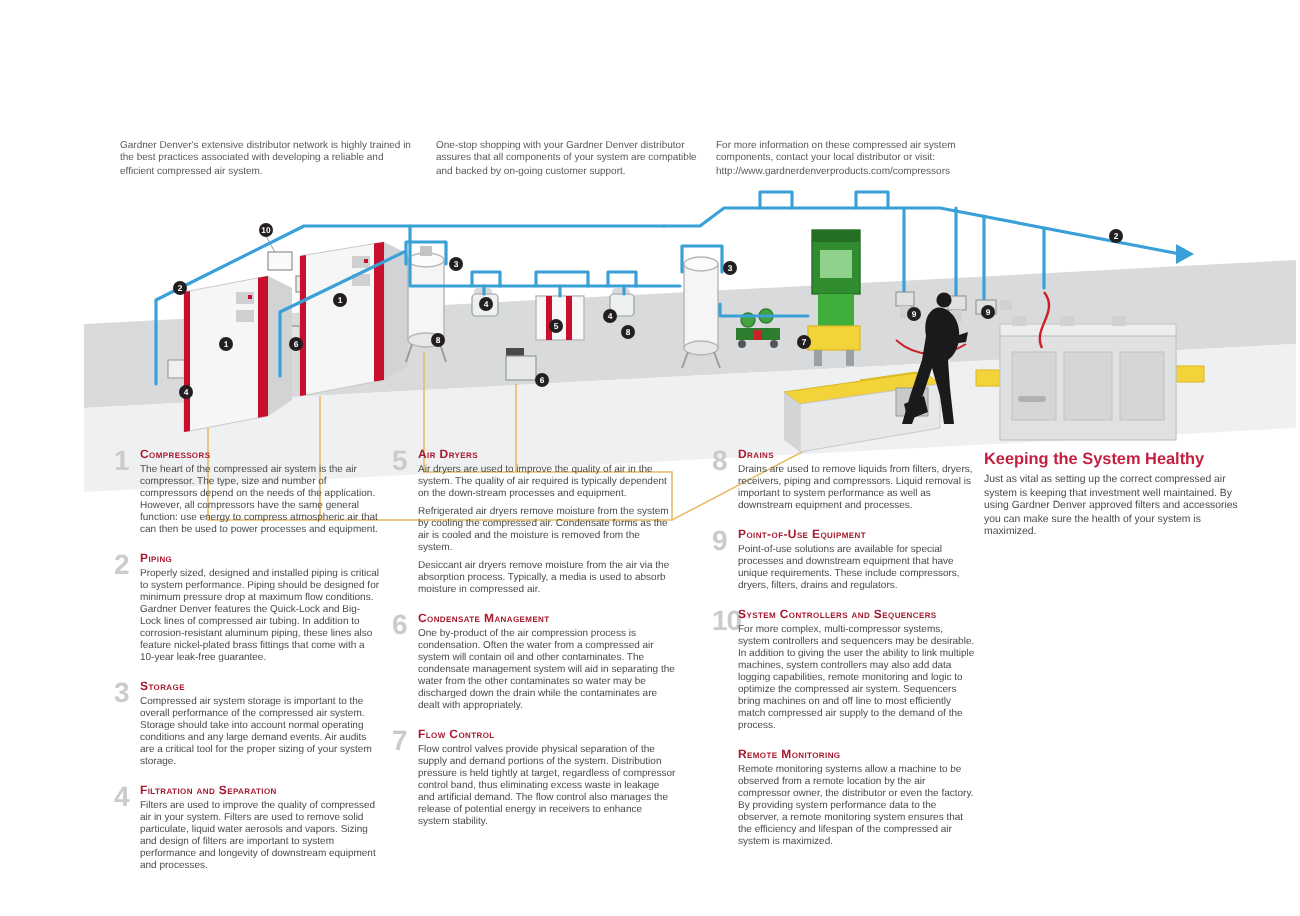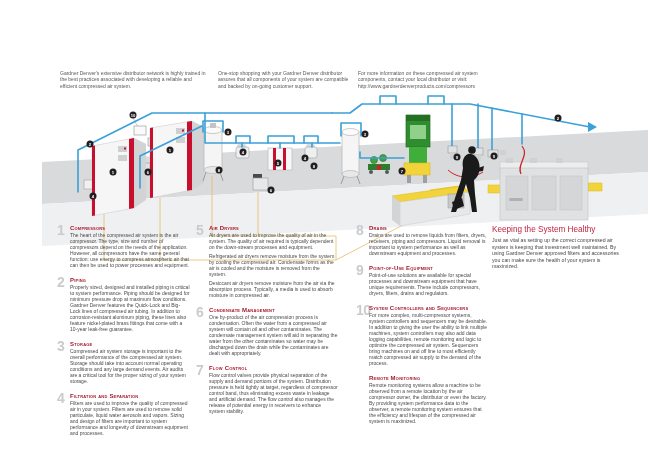--- a/index.html
+++ b/index.html
@@ -19,21 +19,21 @@
   .col{position:absolute;top:225px;}
   .col-1{left:57px;width:133px;}
   .col-2{left:196px;width:142px;}
   .col-3{left:356px;width:132px;}
   .section{display:flex;margin-bottom:6px;}
   .num{flex:0 0 13px;width:13px;font-size:14px;font-weight:bold;color:#c9cbcd;line-height:11px;letter-spacing:-0.5px;}
   .sec-body{flex:1;}
   .sec-title{font-size:6px;font-weight:bold;color:#a6192e;font-variant:small-caps;letter-spacing:.2px;margin:0 0 1px 0;}
   .sec-body p{margin:0 0 3px 0;font-size:5px;line-height:6px;color:#4a4a4a;}
   .healthy{position:absolute;left:492px;top:225px;width:132px;}
-  .healthy h2{margin:0 0 3px 0;font-size:8.2px;font-weight:normal;color:#c41f3f;line-height:9px;}
+  .healthy h2{margin:0 0 3px 0;font-size:8.2px;font-weight:bold;color:#c41f3f;line-height:9px;}
   .healthy p{margin:0;font-size:5.2px;line-height:6.6px;color:#4a4a4a;}
 </style>
 </head>
 <body>
 
 <div class="page">
 
   <svg class="diagram" width="650" height="458" viewBox="0 0 650 458">
 
     <g>

